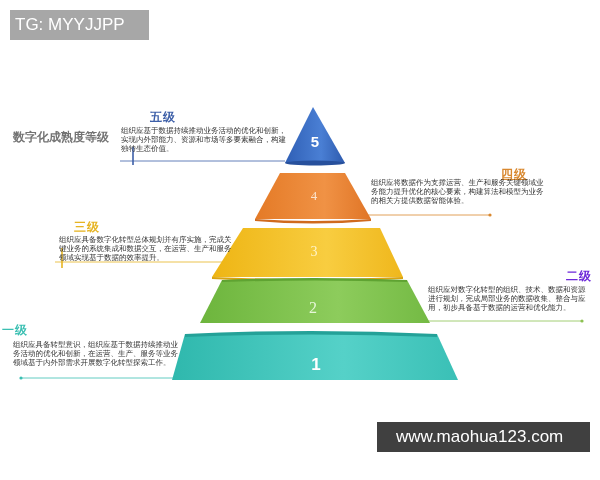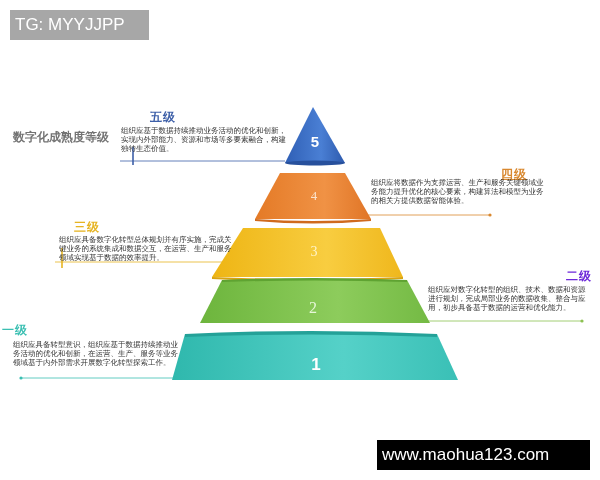--- a/index.html
+++ b/index.html
@@ -8,24 +8,24 @@
       background: #ffffff;
       font-family: "DejaVu Sans", "Liberation Sans", sans-serif;
     }
     .wm-top {
       position: absolute; left: 10px; top: 10px; width: 139px; height: 30px;
       background: #a7a7a7; color: #ffffff;
       font-family: "Liberation Sans", sans-serif; font-size: 17px;
       line-height: 30px; padding-left: 5px; box-sizing: border-box;
     }
     .wm-bottom {
-      position: absolute; left: 377px; top: 440px; width: 213px; height: 30px;
-      background: #000000; color: #ffffff;
+      position: absolute; left: 377px; top: 422px; width: 213px; height: 30px;
+      background: #404040; color: #ffffff;
       font-family: "Liberation Sans", sans-serif; font-size: 17px;
-      line-height: 30px; padding-left: 5px; box-sizing: border-box;
+      line-height: 30px; padding-left: 19px; box-sizing: border-box;
     }
     .title {
       position: absolute; left: 13px; top: 83px;
       font-size: 12px; font-weight: bold; color: #737373; margin-top: 46px;
     }
     .pyramid { position: absolute; left: 0; top: 0; width: 600px; height: 480px; }
     .level-title {
       position: absolute; font-size: 12px; font-weight: bold; letter-spacing: 1px;
     }
     .desc {

